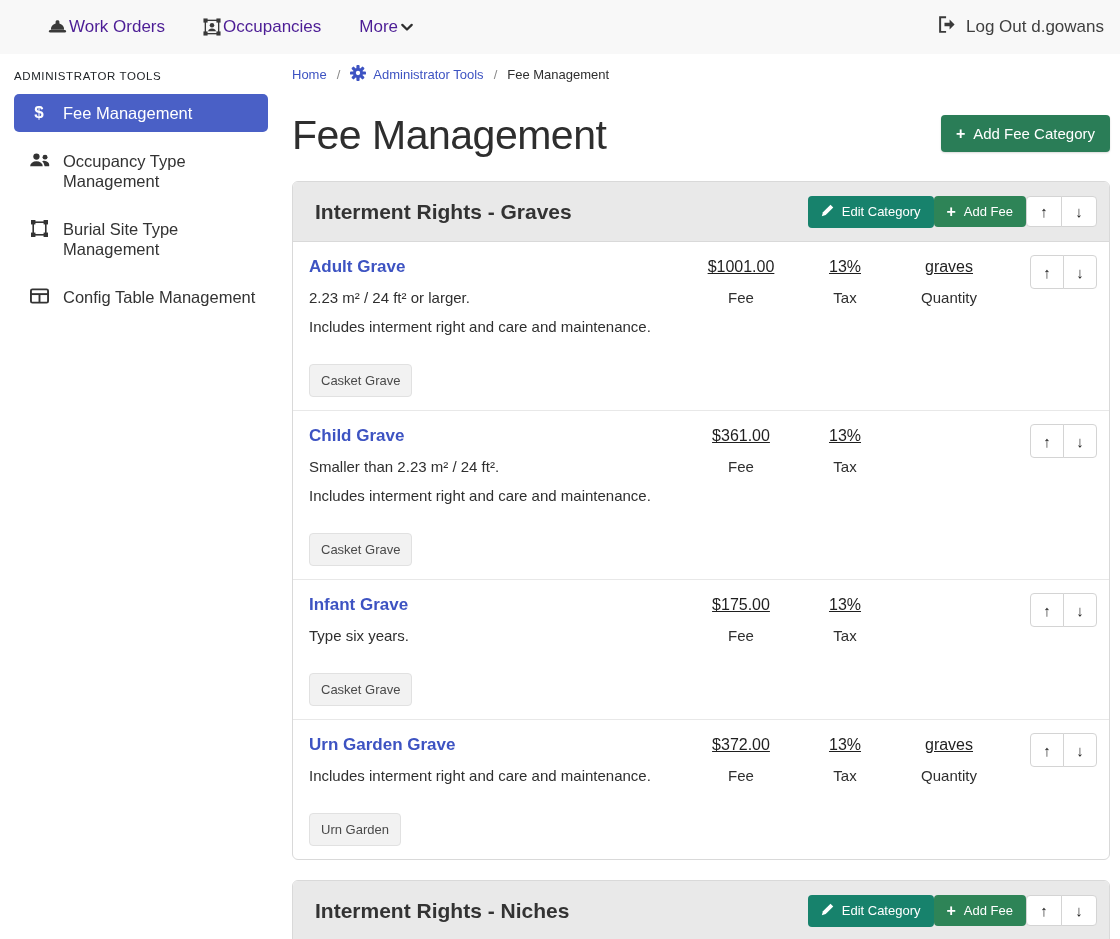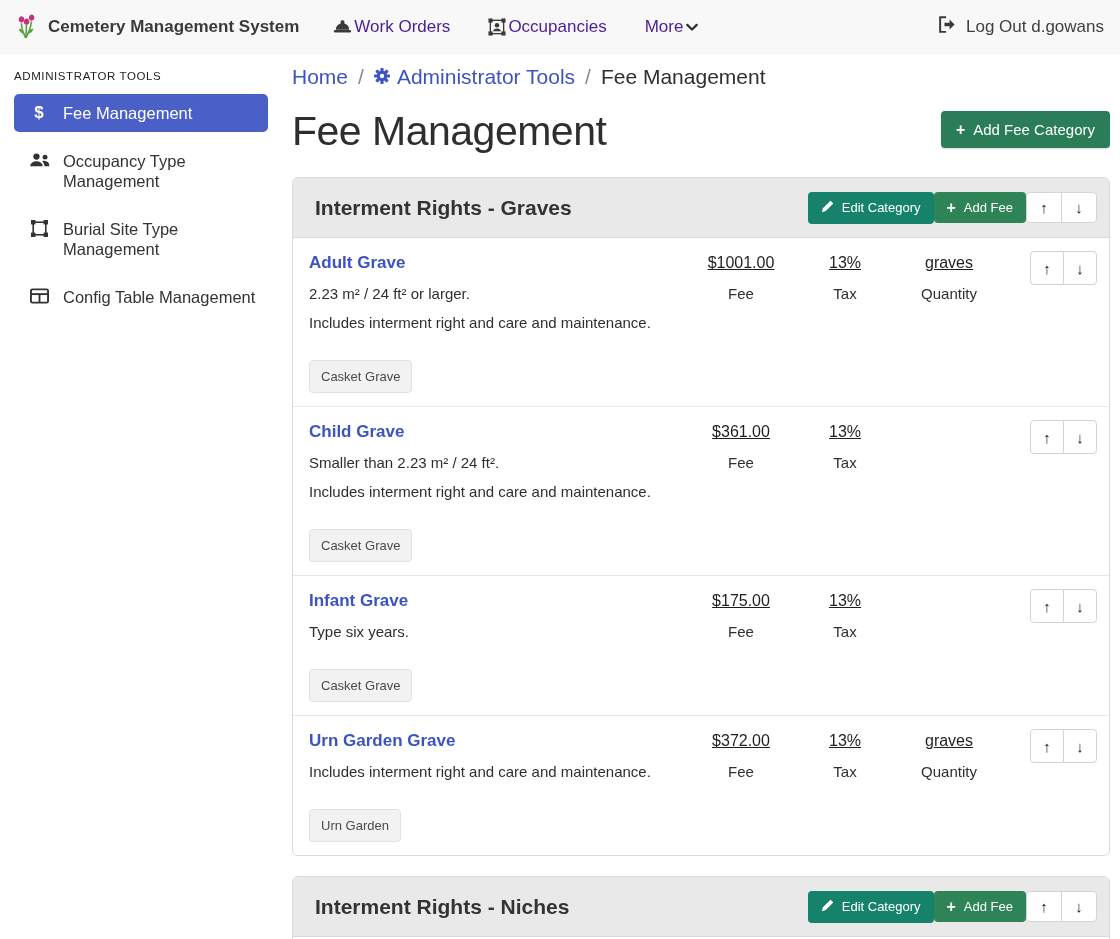--- a/index.html
+++ b/index.html
@@ -28,22 +28,22 @@
     border-radius:5px; font-size:16.5px; color:#333; line-height:20px;
     margin-bottom:10px; cursor:pointer; }
   .side-item .s-icon { width:22px; flex:0 0 22px; display:flex; justify-content:center;
     margin-top:1px; }
   .side-item.active { background:#4a60c6; color:#fff; }
   .side-item.active .s-icon { color:#fff; }
   .dollar-glyph { font-size:17px; font-weight:700; line-height:18px; }
 
   
   .main { flex:1; padding:11px 10px 0 12px; }
-  .breadcrumb { display:flex; align-items:center; gap:10px; font-size:21px;
-    margin-bottom:18px; }
+  .breadcrumb { display:flex; align-items:center; gap:10px; font-size:13px;
+    margin-bottom:27px; }
   .breadcrumb a { color:#3d53c2; text-decoration:none; cursor:pointer; }
   .crumb-admin { display:flex; align-items:center; gap:7px; }
   .crumb-sep { color:#8a8a8a; }
   .crumb-current { color:#2f2f2f; }
 
   .page-head { display:flex; align-items:flex-start; justify-content:space-between;
     margin-bottom:22px; }
   .page-title { font-size:41px; font-weight:400; color:#2e2e2e; letter-spacing:-.5px;
     line-height:48px; }
   .btn { border:none; border-radius:4px; color:#fff; display:inline-flex;
@@ -81,41 +81,20 @@
   .stat { text-align:center; }
   .stat-value { font-size:16px; color:#1f1f1f; line-height:24px;text-decoration:underline; }
   .stat-label { font-size:15px; color:#2f2f2f; margin-top:8px; line-height:21px; }
   .row-arrows { justify-self:end; }
   .row-arrows button { width:34px; height:34px; }
 </style>
 </head>
 <body>
 
 <header class="navbar">
-  <div class="brand">
-    <span>
-      <svg width="24" height="30" viewBox="0 0 26 30">
-        <g fill="none" stroke="#56a03e" stroke-width="1.7">
-          <path d="M8 13 C8 21 11 25 12.5 29"></path>
-          <path d="M19 11 C18 19 15 25 13 29"></path>
-          <path d="M13.5 15 C13.3 21 13 25 13 29"></path>
-        </g>
-        <g fill="#56a03e">
-          <path d="M5 19c3.2 0 5.6 2.2 6.6 5.6-3.2 0-5.6-2.2-6.6-5.6z"></path>
-          <path d="M21 19c-3.2 0-5.6 2.2-6.6 5.6 3.2 0 5.6-2.2 6.6-5.6z"></path>
-        </g>
-        <g fill="#c7317f">
-          <path d="M8 5.5c-1.9.2-3 2-2.9 3.9.1 1.8 1.5 3 3.2 2.9 1.7-.1 2.9-1.5 2.8-3.3C11 7 9.8 5.4 8 5.5z"></path>
-          <path d="M19 3.5c-1.9.2-3 2-2.9 3.9.1 1.8 1.5 3 3.2 2.9 1.7-.1 2.9-1.5 2.8-3.3-.1-2-1.3-3.6-3.1-3.5z"></path>
-          <path d="M13.6 8c-1.9.2-3 2-2.9 3.9.1 1.8 1.5 3 3.2 2.9 1.7-.1 2.9-1.5 2.8-3.3-.1-2-1.3-3.6-3.1-3.5z"></path>
-        </g>
-      </svg>
-    </span>
-    <span class="brand-label">Cemetery Management System</span>
-  </div>
 
   <nav class="nav-items">
     <div class="nav-item">
       <span>
         <svg width="19" height="16" viewBox="0 0 20 16" fill="#3a3a3a">
           <path d="M3 11a7 7 0 0 1 5-6.7V2.5c0-.8.7-1.5 2-1.5s2 .7 2 1.5v1.8A7 7 0 0 1 17 11z"></path>
           <rect x="1" y="11.2" width="18" height="2.7" rx="1.3"></rect>
         </svg>
       </span>
       <span>Work Orders</span>

